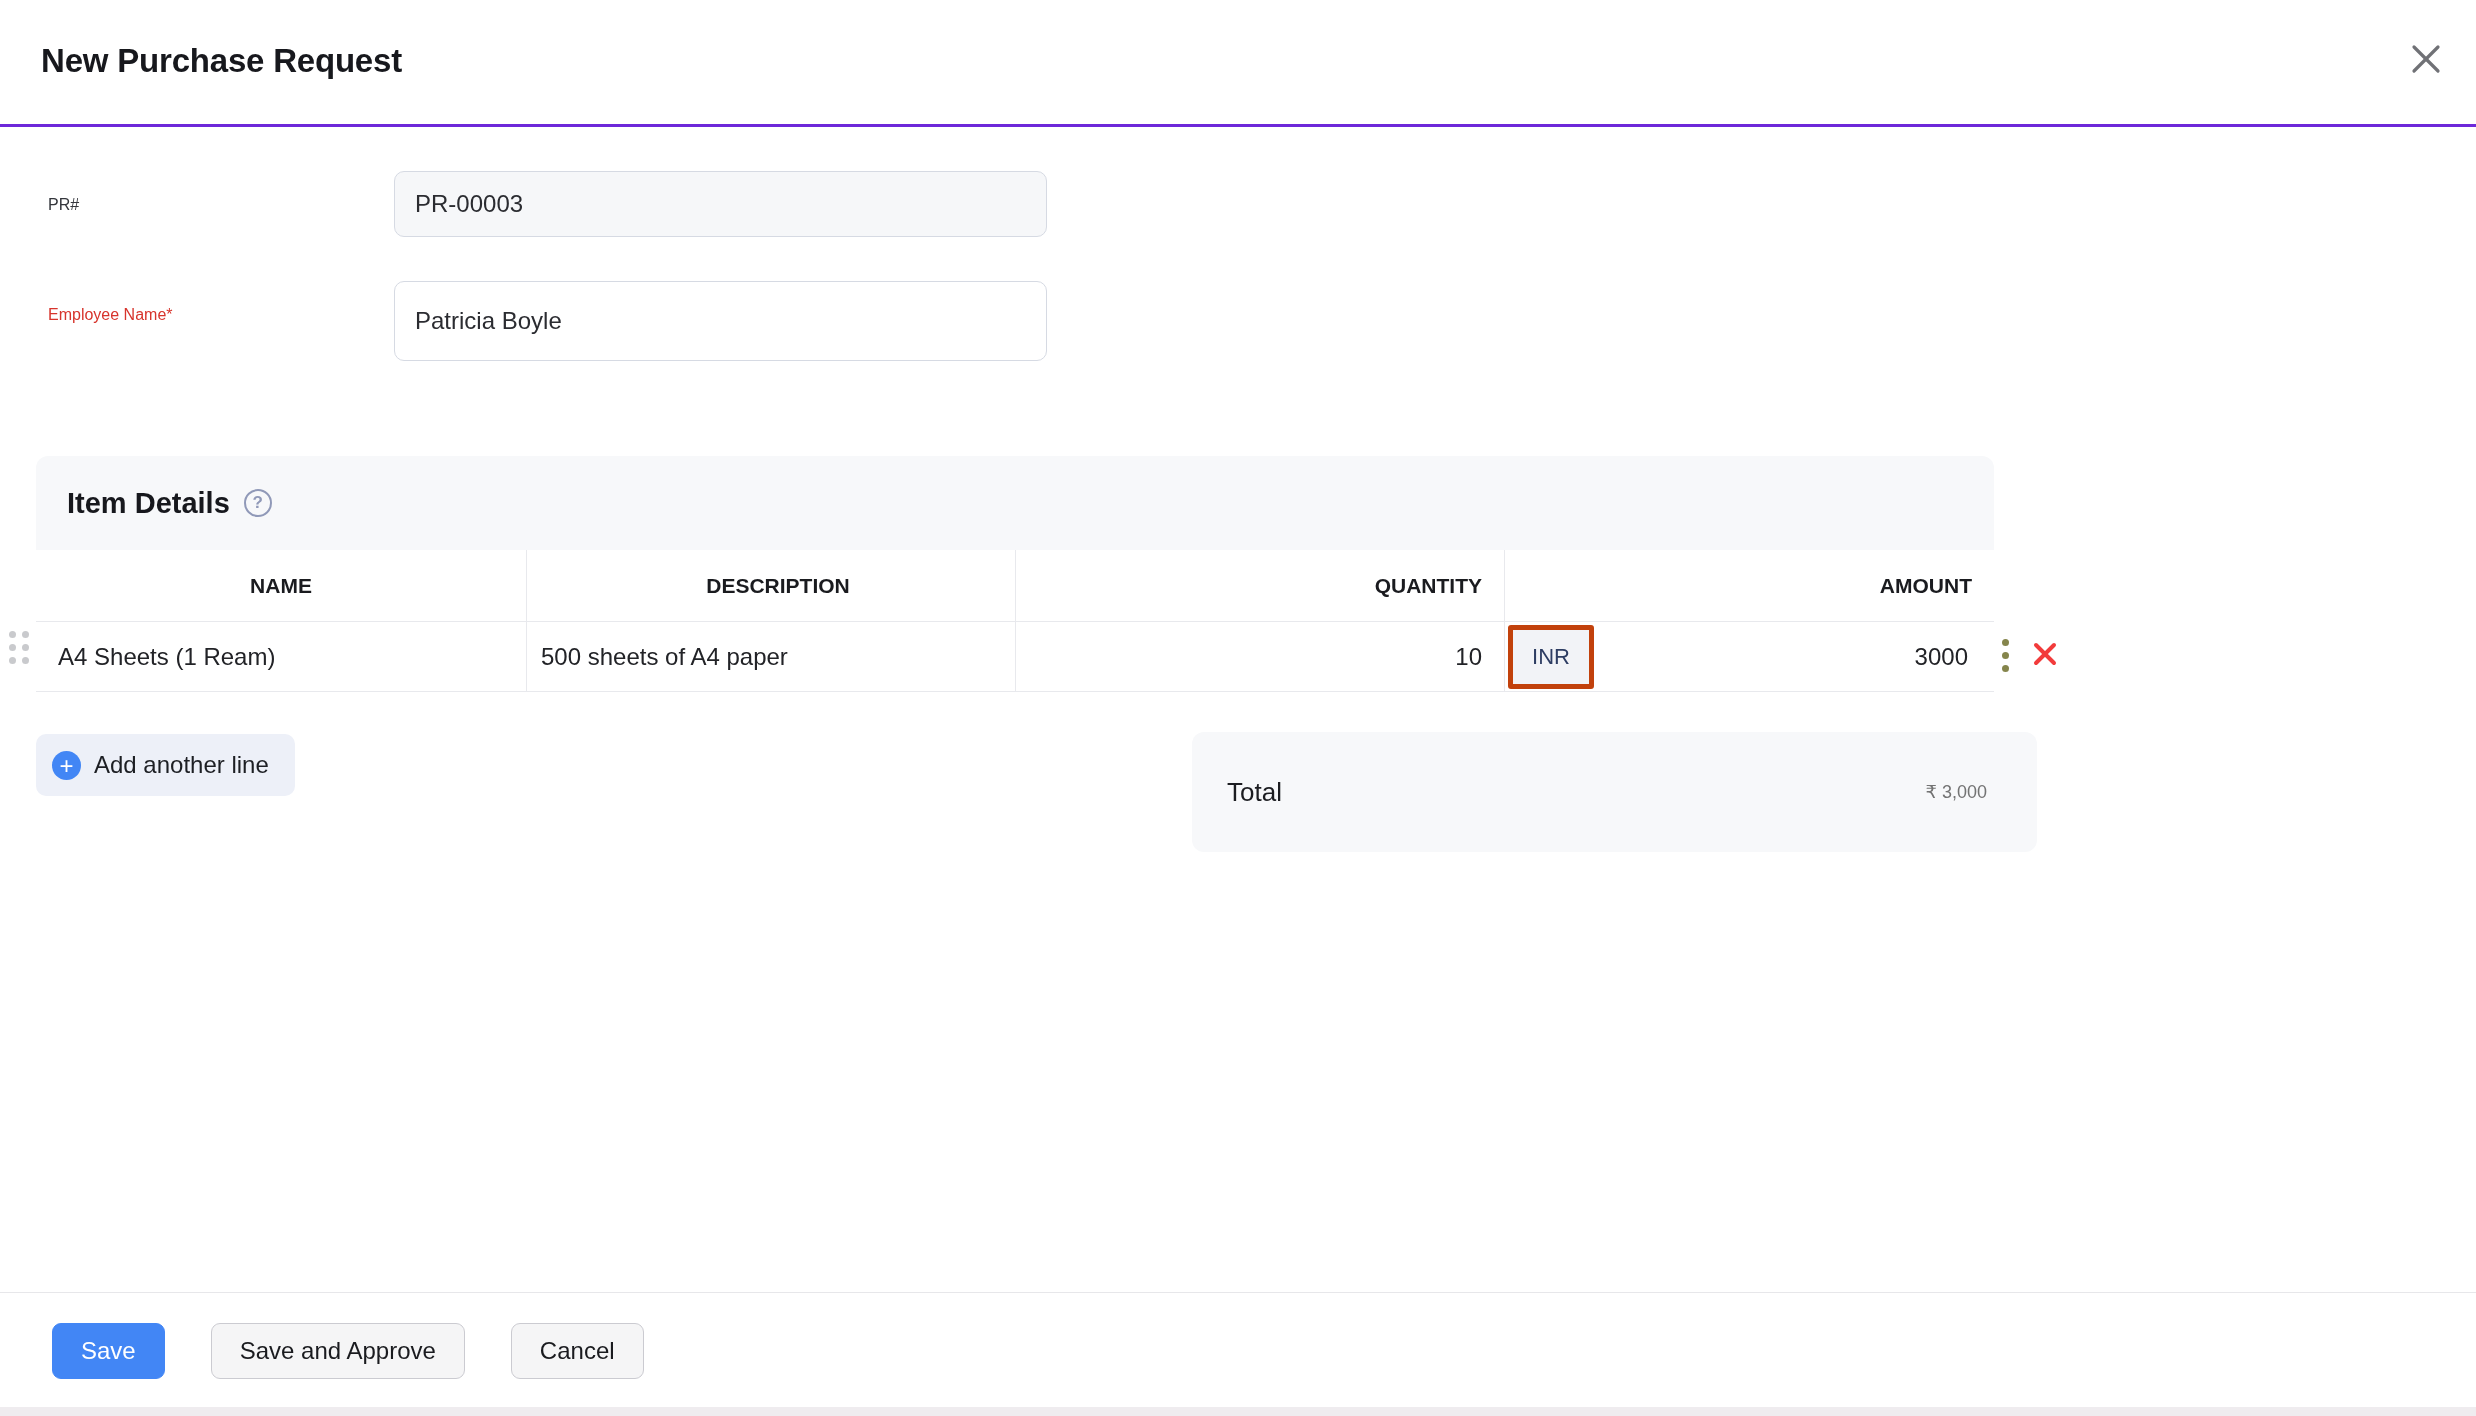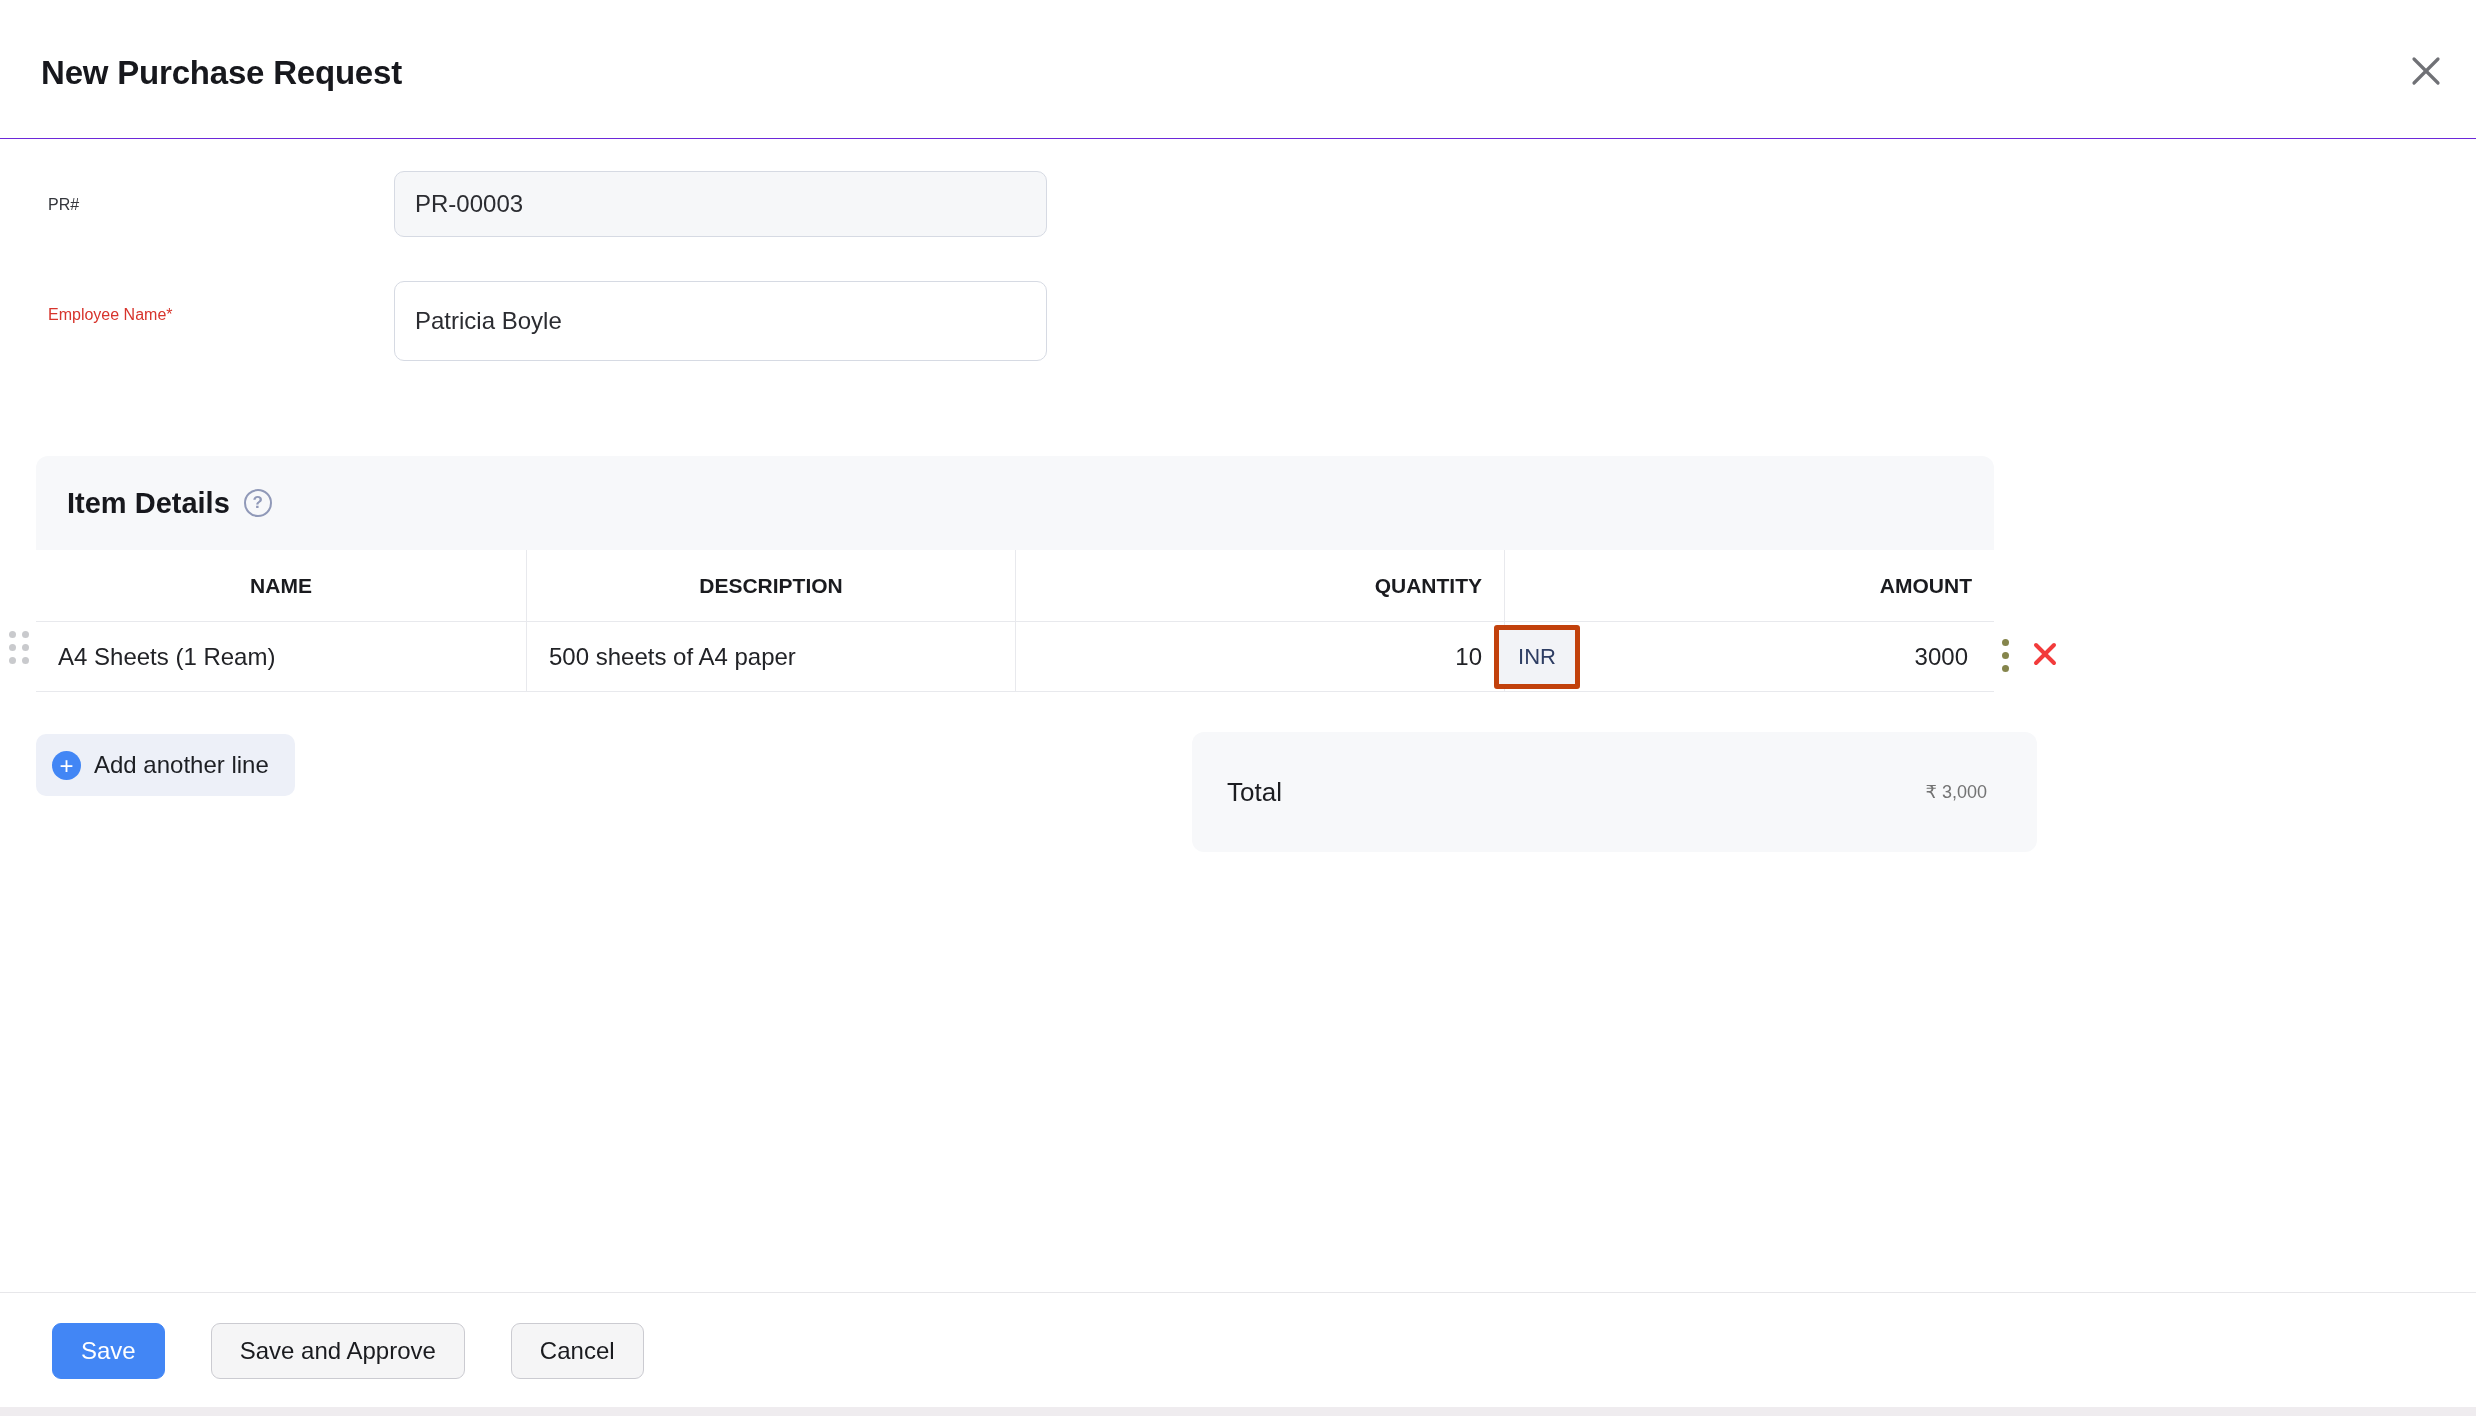--- a/index.html
+++ b/index.html
@@ -10,24 +10,24 @@
     position: relative;
     width: 2476px;
     height: 1416px;
     background: #ffffff;
     overflow: hidden;
   }
 
   
   .modal-header {
     position: absolute;
-    left: 0; top: 12px;
+    left: 0; top: 0;
     width: 100%;
     height: 127px;
-    border-bottom: 1px solid #6d28d9;
+    border-bottom: 3px solid #6d28d9;
     background: #ffffff;
   }
   .modal-title {
     position: absolute;
     left: 41px;
     top: 42px;
     font-size: 33px;
     font-weight: 700;
     color: #17181d;
     letter-spacing: -0.2px;
@@ -111,21 +111,21 @@
   }
 
   .item-table { background: #ffffff; }
   .thead { display: flex; height: 72px; border-bottom: 1px solid #e8e9ed; }
   .trow  { display: flex; height: 70px; border-bottom: 1px solid #e8e9ed; }
   .cell  { display: flex; align-items: center; }
   .c1 { width: 490px; }
   .c2 { width: 489px; }
   .c3 { width: 489px; }
   .c4 { width: 490px; }
-  .thead .cell + .cell, .trow .cell + .cell { border-left: 1px solid #e8e9ed; }
+  .thead .cell + .cell, .trow .cell + .cell { border-left: 1px solid #e8e9ed; padding-left: 14px; }
 
   .th { font-size: 21px; font-weight: 700; color: #1a1b1f; }
   .th.center { justify-content: center; }
   .th.right  { justify-content: flex-end; padding-right: 22px; }
 
   .td { font-size: 24px; color: #222327; }
   .td.left  { padding-left: 22px; }
   .td.right { justify-content: flex-end; padding-right: 22px; }
 
   .amount-cell { padding-right: 26px; }

